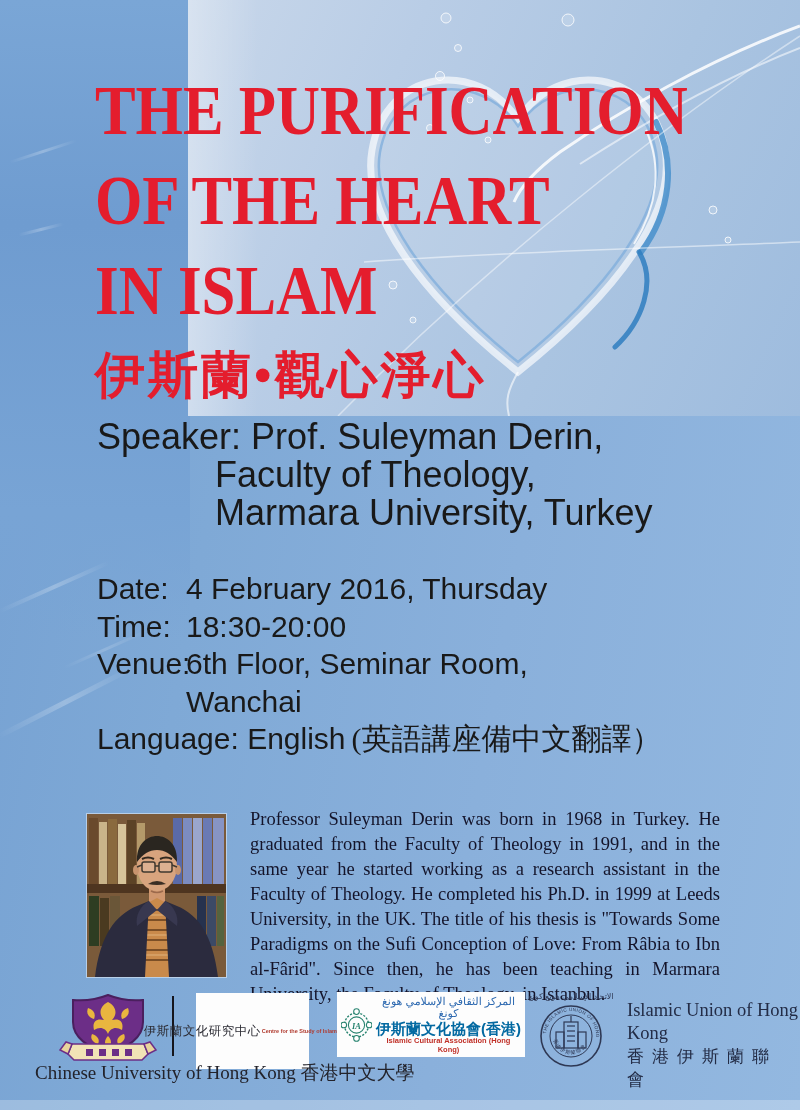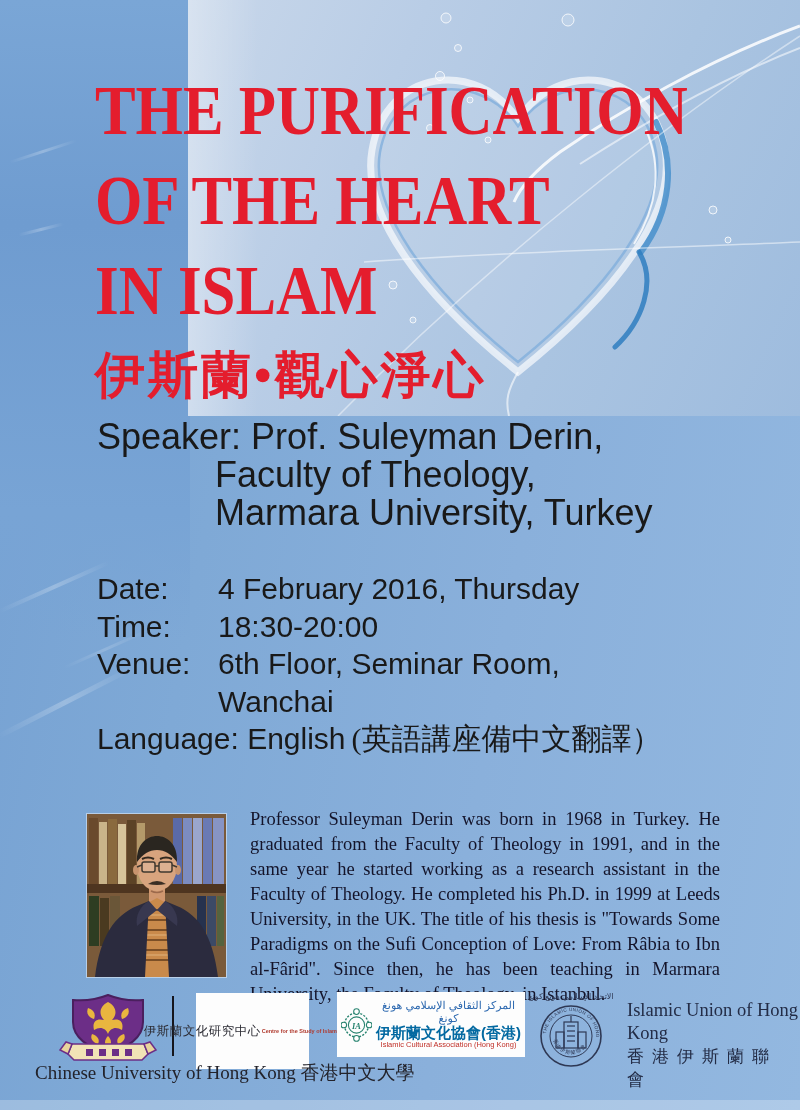--- a/index.html
+++ b/index.html
@@ -39,21 +39,21 @@
     font-family:"Liberation Serif", serif; font-weight:600; font-size:50px; line-height:66px;
     color:#e41d2d; letter-spacing:3px; margin-top:6px; white-space:nowrap;
   }
 
   
   .speaker-block { position:absolute; left:97px; top:418px; font-size:36px; line-height:38px; color:#191919; }
   .speaker-indent { padding-left:118px; }
 
   
   .details-block { position:absolute; left:97px; top:570px; width:660px; font-size:30px; line-height:37.5px; color:#191919; }
-  .detail-row { display:flex;gap:32px; }
+  .detail-row { display:flex; }
   .detail-label { width:89px; flex:0 0 89px; }
   .detail-value { flex:1; }
   .lang-note { font-size:30px; padding-left:6px;font-family:Liberation Serif, serif; }
 
   
   .bio-photo { position:absolute; left:87px; top:814px; width:139px; height:163px; outline:1px solid rgba(255,255,255,.45); }
   .bio-text {
     position:absolute; left:250px; top:807px; width:470px;
     font-family:"Liberation Serif", serif; font-size:18.5px; line-height:25px;
     color:#14142a; text-align:justify;
@@ -68,21 +68,21 @@
   }
   .csic-zh { font-size:12.5px; color:#2c2c34; letter-spacing:.5px; white-space:nowrap; }
   .csic-en { font-size:5.5px; font-weight:bold; color:#b03a2e; white-space:nowrap; }
   .ica-box {
     position:absolute; left:337px; top:992px; width:188px; height:65px; background:#fdfdfd;
     display:flex; align-items:center; gap:4px; padding:2px 4px; box-sizing:border-box;
   }
   .ica-text { display:flex; flex-direction:column; line-height:1.15; }
   .ica-ar { font-size:11px; color:#2d69b0; text-align:center; }
   .ica-zh { font-size:15px; font-weight:bold; color:#0369a1; white-space:nowrap; }
-  .ica-en { font-size:7.5px; font-weight:normal; color:#c03028; text-align:center; }
+  .ica-en { font-size:7.5px; font-weight:bold; color:#c03028; text-align:center; }
   .union-seal { position:absolute; left:528px; top:990px; }
   .dawah-block { position:absolute; left:627px; top:999px; font-family:"Liberation Serif", serif; font-size:18.5px; line-height:23px; color:#232c46; }
   .dawah-zh { font-size:17px; letter-spacing:8px; }
   .cuhk-caption { position:absolute; left:35px; top:1060px; font-family:"Liberation Serif", serif; font-size:19px; color:#23232b; }
 </style>
 </head>
 <body>
 
 <div id="poster">
 

